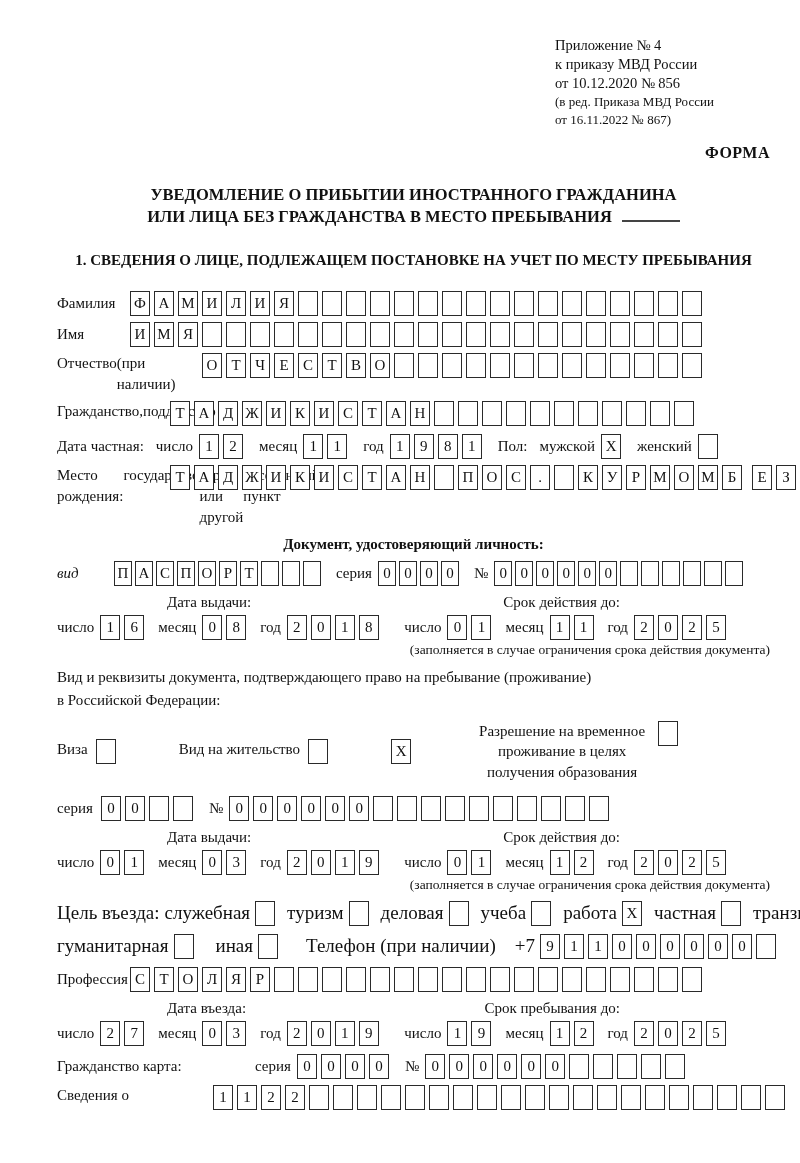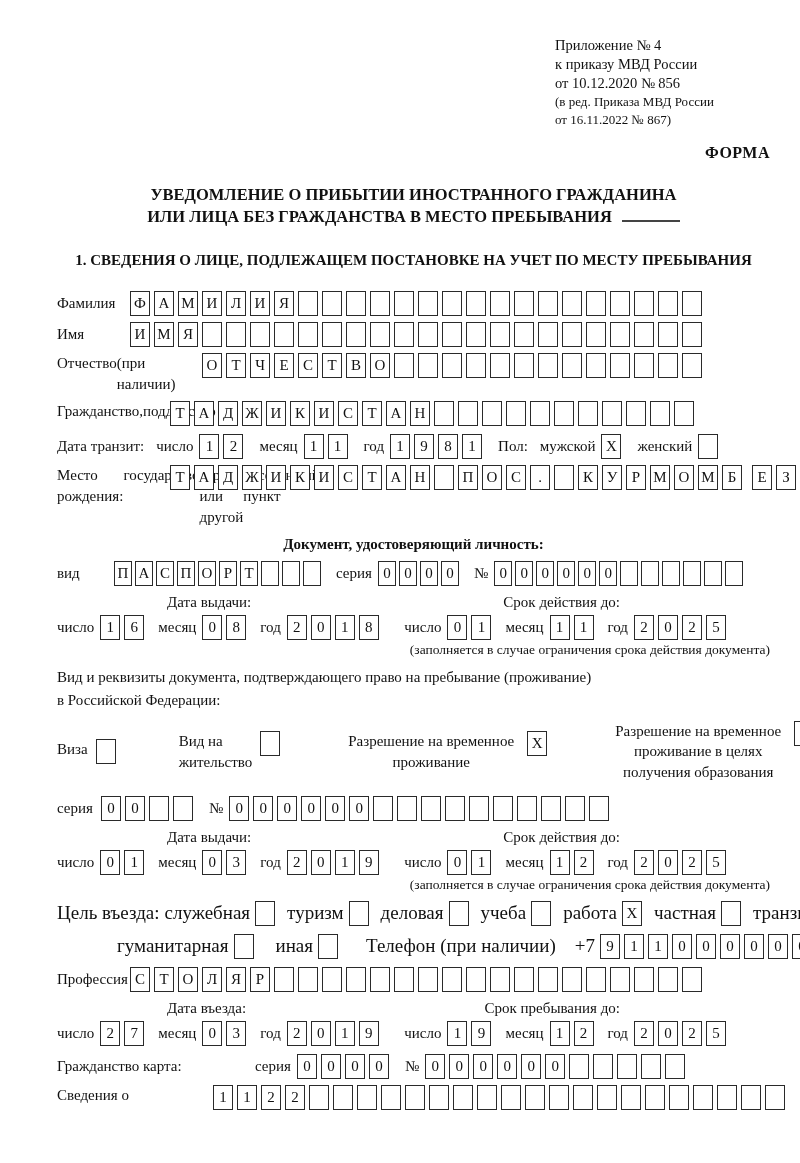--- a/index.html
+++ b/index.html
@@ -9,21 +9,21 @@
   .hdr-right .sub{font-size:13px;}
   .forma{text-align:right;font-weight:bold;font-size:16px;margin-top:16px;letter-spacing:.5px;}
   .title{margin-top:22px;text-align:center;font-weight:bold;font-size:16.5px;line-height:1.35;}
   .blank{display:inline-block;width:58px;height:12px;border-bottom:2px solid #444;margin-left:10px;}
   .sec{margin-top:24px;margin-bottom:22px;text-align:center;font-weight:bold;font-size:15px;}
   .row{display:flex;align-items:center;margin-bottom:6px;}
   .row.top{align-items:flex-start;}
   .lab{font-size:15px;flex:none;}
   .lbl{font-size:15px;flex:none;margin:0 6px 0 12px;}
   .lbl.first{margin-left:6px;}
-  .w57{width:57px;} .w73{width:73px;} .w113{width:113px;} .w145{width:145px;} .w160{width:162px;} .w88{width:88px;}
+  .w57{width:57px;font-style:italic;} .w73{width:73px;} .w113{width:113px;} .w145{width:145px;} .w160{width:162px;} .w88{width:88px;}
   .stack{display:flex;flex-direction:row;}
   .stack.lines > span{line-height:21px;font-size:15px;}
   .stack.boxes{gap:6px;}
   .cells{display:inline-flex;flex:none;}
   .cell{width:20px;height:25px;border:1.6px solid #2a2a2a;margin-right:4px;display:inline-flex;align-items:center;justify-content:center;font-size:15px;background:#fff;box-sizing:border-box;flex:none;}
   .row-vid .cell{width:18px;margin-right:3px;}
   .dochead{text-align:center;font-weight:bold;font-size:15px;margin:8px 0 8px 0;}
   .dates-head{display:flex;font-size:15px;margin-top:8px;}
   .dh-left{margin-left:110px;}
   .dh-right{margin-left:auto;margin-right:150px;}
@@ -34,21 +34,21 @@
   .dgroup .cells{margin-right:10px;}
   .note{text-align:right;font-size:13.5px;margin-bottom:8px;}
   .intro{font-size:15px;line-height:1.5;margin-top:6px;}
   .res-opts{display:flex;align-items:center;margin-top:10px;margin-bottom:14px;gap:45px;}
   .opt{display:flex;align-items:flex-start;margin-right:14px;}
   .opt .olabel{font-size:15px;margin-right:8px;line-height:1.35;}
   .opt .olabel.c{text-align:center;width:176px;}
   .purpose-row{display:flex;align-items:center;margin-bottom:8px;flex-wrap:nowrap;}
   .purpose-row .plab{font-size:19px;flex:none;margin-right:5px;}
   .purpose-row .cells{margin-right:8px;}
-  .indent60{margin-left:60px;}
+  .indent60{}
   .mt8{margin-top:8px;} .mt4{margin-top:4px;}
 </style>
 </head>
 <body>
 
 <div class="page">
 
   <div class="hdr-right">
     <div>Приложение № 4</div>
     <div>к приказу МВД России</div>
@@ -181,21 +181,21 @@
         <span class="cell"></span>
         <span class="cell"></span>
         <span class="cell"></span>
         <span class="cell"></span>
         <span class="cell"></span>
         <span class="cell"></span>
       </span>
   </div>
 
   <div class="row mt8">
-    <span class="lab">Дата транзит:</span>
+    <span class="lab">Дата частная:</span>
     <span class="lbl">число</span>
     <span class="cells">
         <span class="cell">1</span>
         <span class="cell">2</span>
       </span>
     <span class="lbl">месяц</span>
     <span class="cells">
         <span class="cell">1</span>
         <span class="cell">1</span>
       </span>
@@ -404,21 +404,20 @@
           <span class="cell"></span>
         </span>
     </span>
     <span class="opt">
       <span class="olabel">Вид на жительство</span>
       <span class="cells">
           <span class="cell"></span>
         </span>
     </span>
     <span class="opt">
-      <span class="olabel c">Разрешение на временное проживание</span>
       <span class="cells">
           <span class="cell">X</span>
         </span>
     </span>
     <span class="opt">
       <span class="olabel c">Разрешение на временное проживание в целях получения образования</span>
       <span class="cells">
           <span class="cell"></span>
         </span>
     </span>

